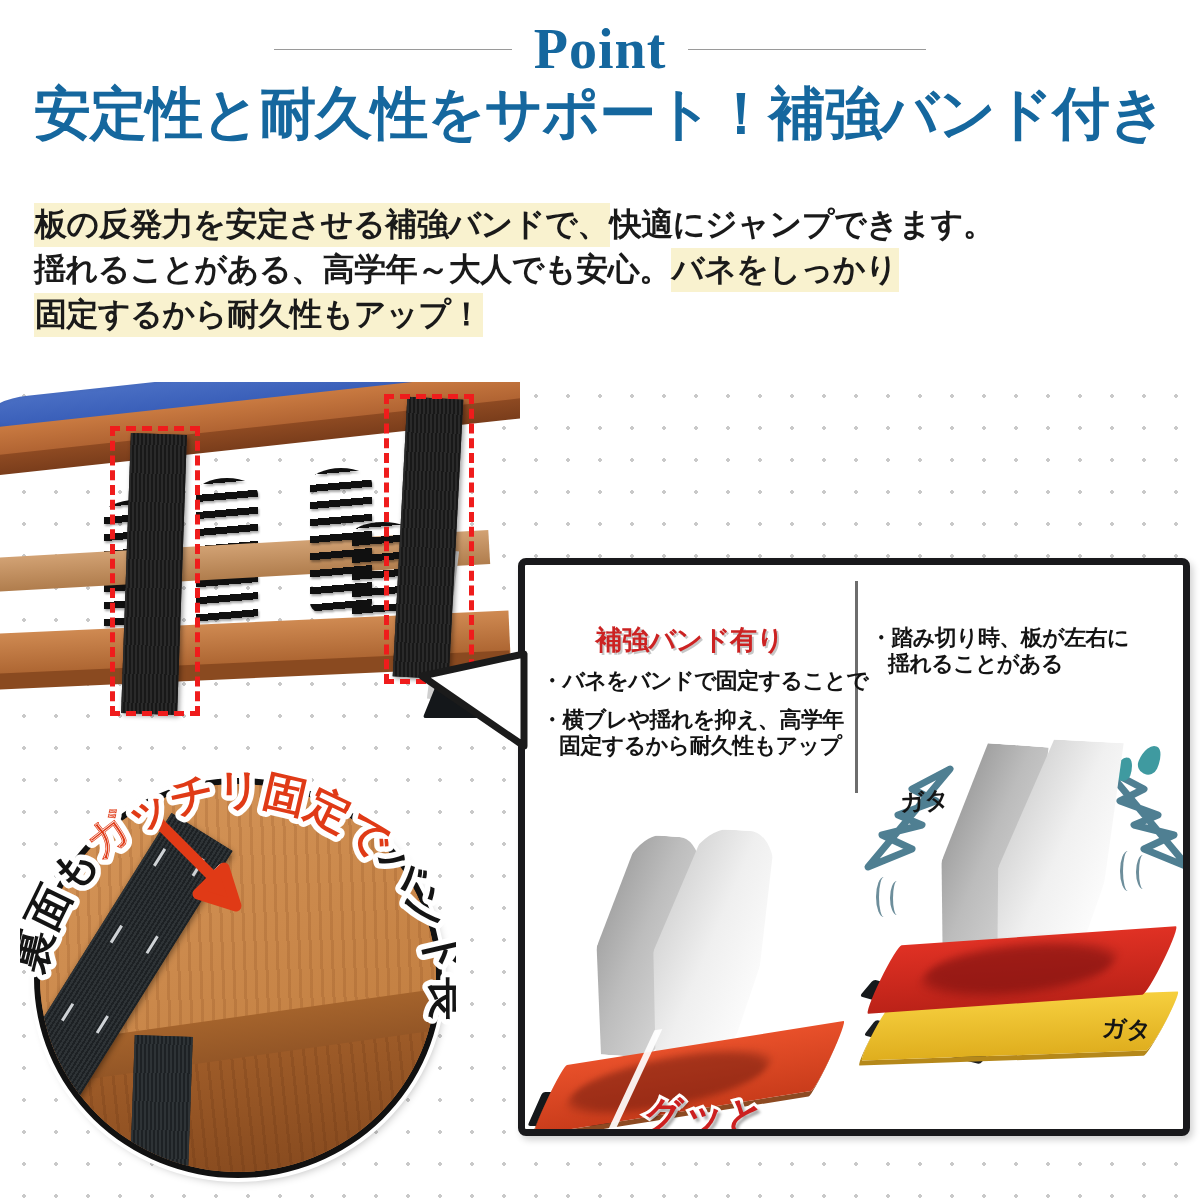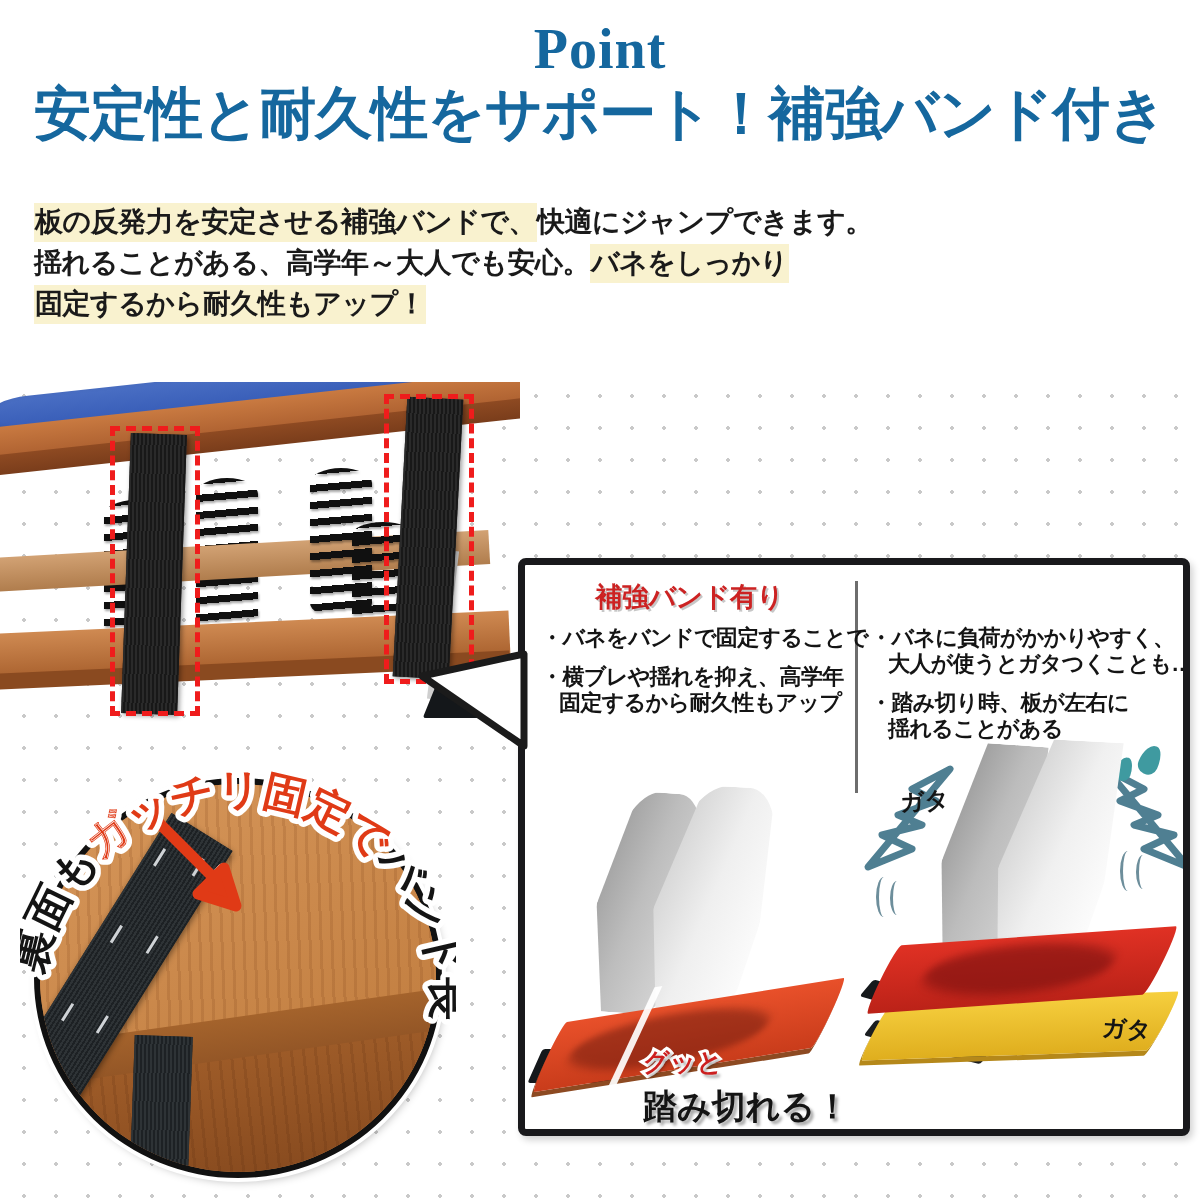--- a/index.html
+++ b/index.html
@@ -17,39 +17,39 @@
     background-image:radial-gradient(#c9c9c9 1.6px, transparent 1.7px);
     background-size:32px 32px;
     background-position:8px 10px;
     z-index:0;
   }
 
   
   #header{ position:absolute; left:0; top:0; width:1200px; height:175px; z-index:5; background:#fff; }
   #point-row{
     position:absolute; left:0; top:18px; width:1200px; height:62px;
-    display:flex; align-items:center; justify-content:center; gap:22px;flex-direction:column;
+    display:flex; align-items:center; justify-content:center; gap:22px;
   }
   .hline{ width:238px; height:1px; background:#9a9a9a; }
   #point-word{
     font-family:"Liberation Serif","DejaVu Serif",serif;
     font-weight:700; font-size:56px; color:#15679e; letter-spacing:1px;
     line-height:1;
   }
   #main-title{
     position:absolute; left:0; top:76px; width:1200px;
     text-align:center; color:#15679e;
     font-size:57px; font-weight:700; letter-spacing:-1px;
     white-space:nowrap;
   }
 
   
   #lede{ position:absolute; left:34px; top:208px; width:1140px; z-index:5; }
   .lede-line{
-    font-size:28px; font-weight:700; color:#1a1a1a;
+    font-size:32px; font-weight:700; color:#1a1a1a;
     letter-spacing:-0.5px; line-height:1.0; margin-bottom:13px; white-space:nowrap;
   }
   .hl{ background:#f9f2cf; padding:3px 1px 5px 1px; }
 
   
   #photo{
     position:absolute; left:0px; top:382px; width:520px; height:400px; z-index:2;
     overflow:hidden;
   }
   .p-blue{
@@ -129,21 +129,21 @@
     background:#ffffff;
     border:7px solid #19191c;
     border-radius:8px;
     box-shadow:3px 4px 7px rgba(0,0,0,.18);
   }
   #panel-inner{ position:relative; width:100%; height:100%; overflow:hidden; }
   #divider{
     position:absolute; left:50.2%; top:16px; width:3px; height:212px; background:#6d6d6d;
   }
   .col{ position:absolute; top:0; width:50%; height:100%; }
-  #col-left{ left:0; }
+  #col-left{ left:0;margin-top:43px; }
   #col-right{ left:50%; }
   .col-head{
     position:absolute; top:14px; left:0; width:100%; text-align:center;
     font-size:27px; font-weight:700; letter-spacing:-0.5px; white-space:nowrap;
   }
   .col-head.red{ color:#cc2222; text-shadow:2px 2px 0 rgba(0,0,0,.22); }
   .col-head.blk{ color:#111111; text-shadow:2px 2px 0 rgba(0,0,0,.20); }
   .bullets{ position:absolute; top:60px; left:16px; width:310px; }
   .bullet{ margin-bottom:13px; }
   .bline{
@@ -186,21 +186,21 @@
     background:#15181b; transform:skewX(-24deg); border-radius:3px;
   }
   .mini-spring{
     position:absolute; left:54px; top:258px; width:40px; height:40px;
     background:repeating-linear-gradient(170deg,#2c2c2c 0 4px, transparent 4px 10px);
     border-radius:50%;
   }
   #guu-label{
     position:absolute; left:108px; top:268px; z-index:3; white-space:nowrap;
   }
-  .guu-1{ font-size:26px; font-weight:700; color:#cc1f1f;
+  .guu-1{ font-size:40px; font-weight:700; color:#cc1f1f;
     -webkit-text-stroke:6px #fff; paint-order:stroke fill;
     text-shadow:3px 3px 3px rgba(0,0,0,.35); }
   .guu-2{ font-size:34px; font-weight:700; color:#141414;
     -webkit-text-stroke:6px #fff; paint-order:stroke fill;
     text-shadow:3px 3px 3px rgba(0,0,0,.35); }
   #guu-line2{ margin-top:4px; }
 
   
   #illus-right{ position:absolute; left:10px; top:180px; width:330px; height:380px; }
   #R-leg-a{ position:absolute; left:78px; top:0px; width:96px; height:230px;
@@ -370,24 +370,20 @@
       <div id="guu-label">
         <div class="guu-1">グッと</div>
         <div class="guu-2" id="guu-line2">踏み切れる！</div>
       </div>
     </div>
   </div>
 
   <div class="col" id="col-right">
     <div class="bullets">
       <div class="bullet">
-        <div class="bline">・バネに負荷がかかりやすく、</div>
-        <div class="bline ind">大人が使うとガタつくことも…</div>
-      </div>
-      <div class="bullet">
         <div class="bline">・踏み切り時、板が左右に</div>
         <div class="bline ind">揺れることがある</div>
       </div>
     </div>
 
     <div id="illus-right">
 
       <svg class="burst" style="left:-4px;top:18px;width:96px;height:110px;" viewBox="0 0 96 110">
         <polygon points="90,6 52,26 76,38 38,52 62,62 22,72 52,86 8,104" fill="none" stroke="#4f7f92" stroke-width="7" stroke-linejoin="round"></polygon>
       </svg>

